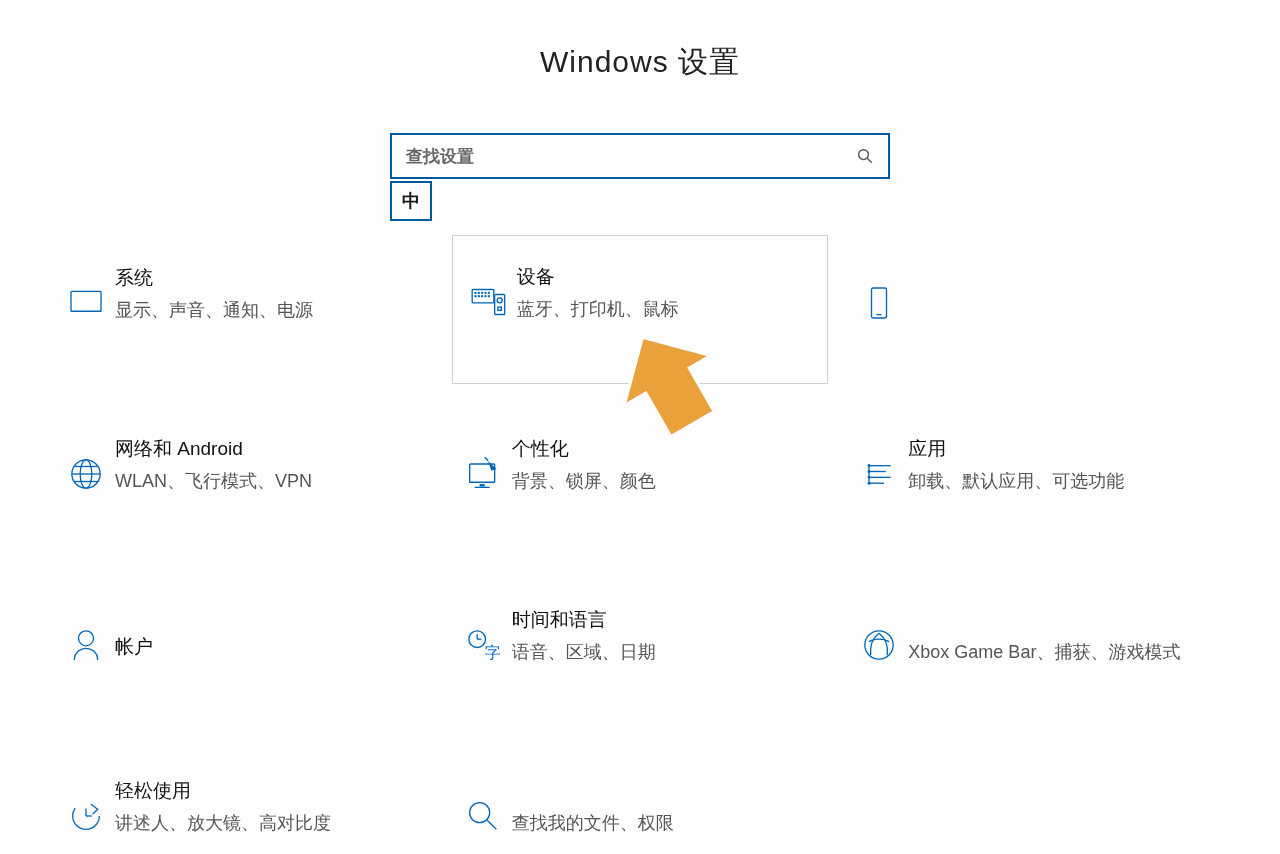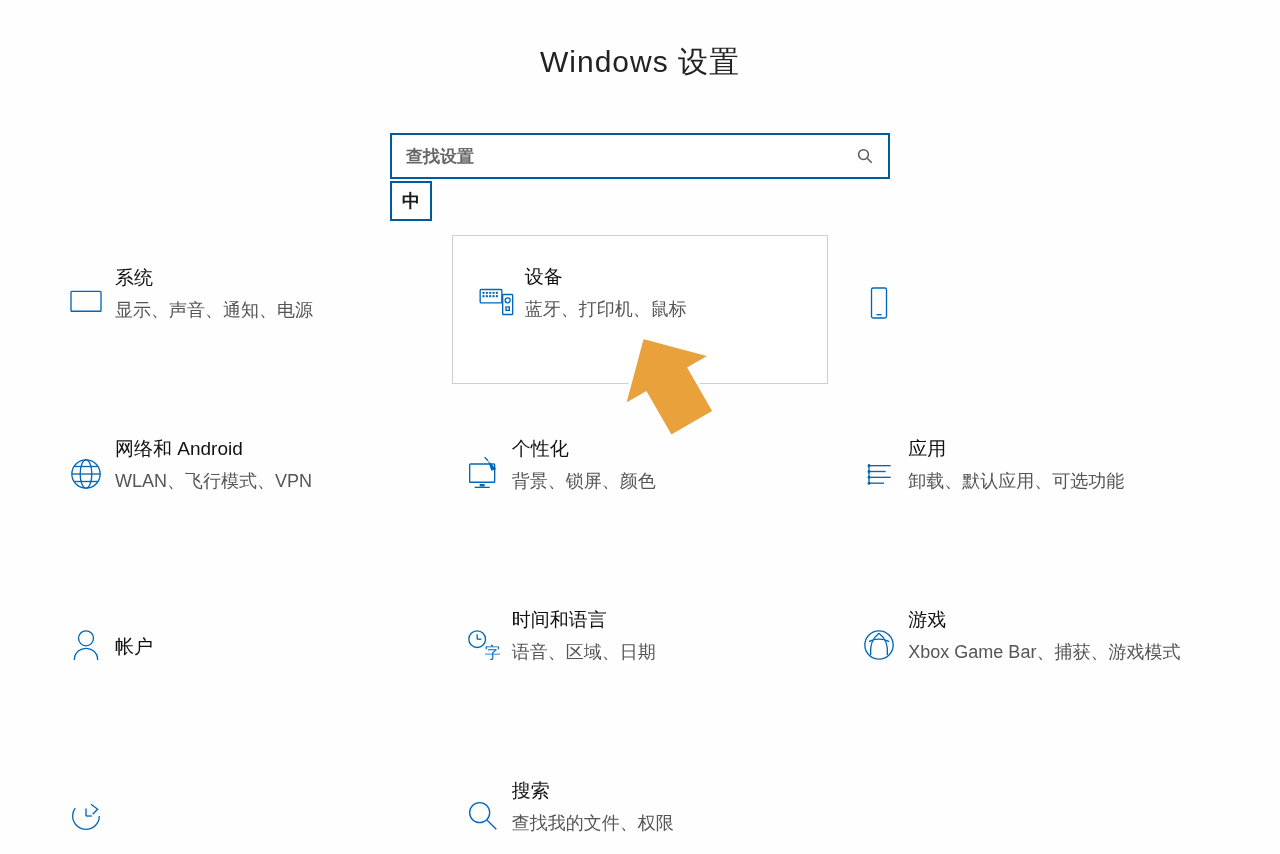--- a/index.html
+++ b/index.html
@@ -70,21 +70,21 @@
   .card {
     display: flex;
     align-items: flex-end;
     gap: 8px;
     padding: 6px 10px;
     position: relative;
   }
   .card.highlighted {
     border: 1px solid #cfcfcf;
     background: #fff;
-    padding: 28px 18px 60px 22px;
+    padding: 28px 18px 60px 14px;
     margin-top: -24px;
     margin-bottom: -54px;
   }
   .icon-slot {
     width: 42px;
     height: 42px;
     flex-shrink: 0;
     display: flex;
     align-items: center;
     justify-content: center;
@@ -263,45 +263,47 @@
   </div>
 
   <div class="card">
     <div class="icon-slot">
       <svg viewBox="0 0 48 48">
         <circle cx="24" cy="24" r="17"></circle>
         <path d="M24 10 C16 16 13 26 14 36 M24 10 C32 16 35 26 34 36 M12 20 C18 16 30 16 36 20" fill="none"></path>
       </svg>
     </div>
     <div class="card-text">
-      <div class="card-title">游戏</div>
       <div class="card-desc">Xbox Game Bar、捕获、游戏模式</div>
     </div>
   </div>
 
   <div class="card">
     <div class="icon-slot">
       <svg viewBox="0 0 48 48">
         <circle cx="24" cy="24" r="16" stroke-dasharray="60 40"></circle>
         <polyline points="30,10 38,16 32,22"></polyline>
         <line x1="24" y1="24" x2="24" y2="15"></line>
         <line x1="24" y1="24" x2="31" y2="24"></line>
       </svg>
     </div>
+    <div class="card-text">
+      <div class="card-title">轻松使用</div>
+      <div class="card-desc">讲述人、放大镜、高对比度</div>
+    </div>
   </div>
 
   <div class="card">
     <div class="icon-slot">
       <svg viewBox="0 0 48 48">
         <circle cx="20" cy="20" r="12"></circle>
         <line x1="29" y1="29" x2="40" y2="40"></line>
       </svg>
     </div>
     <div class="card-text">
-      <div class="card-title">搜索</div>
       <div class="card-desc">查找我的文件、权限</div>
     </div>
   </div>
 
 
 </div>
 
 <svg class="cursor-arrow" viewBox="0 0 100 110">
   <polygon points="50,0 100,50 75,50 75,100 25,100 25,50 0,50" transform="rotate(-30 50 55)" fill="#e9a13b" stroke="#ffffff" stroke-width="3"></polygon>
 </svg>

